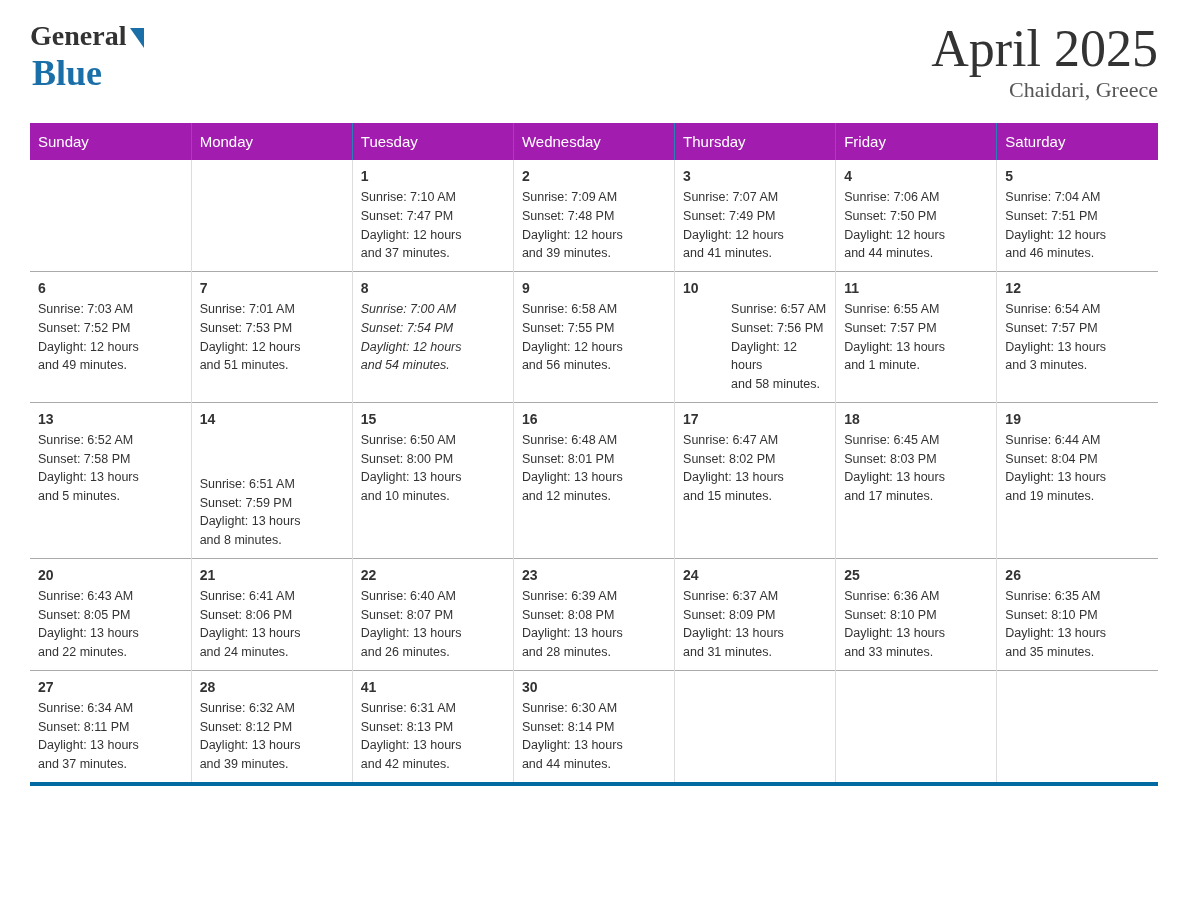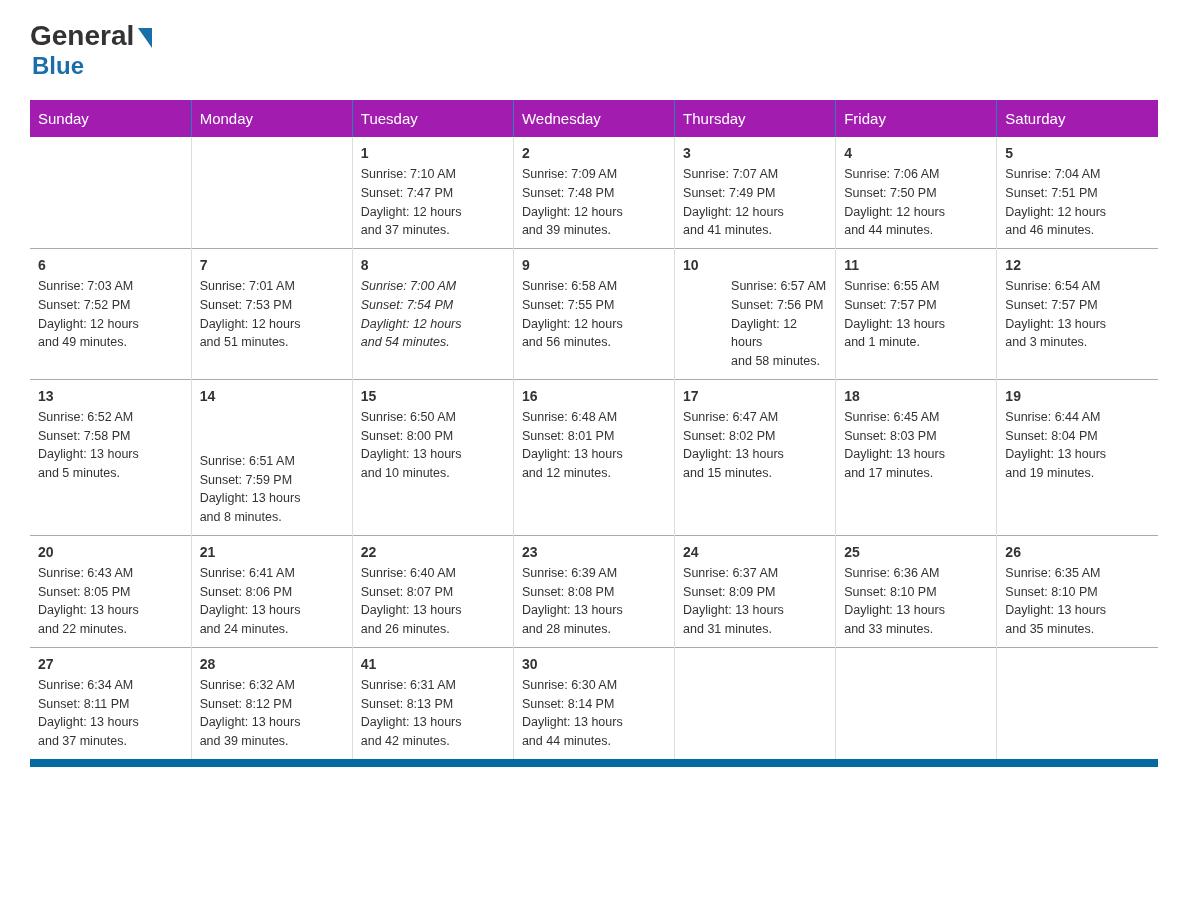--- a/index.html
+++ b/index.html
@@ -9,20 +9,21 @@
       color: #333;
       width: 1188px;
       min-height: 918px;
       padding: 20px 30px;
     }
     .header {
       display: flex;
       justify-content: space-between;
       align-items: flex-start;
       margin-bottom: 20px;
+      font-family: Liberation Serif, serif;
     }
     .logo {
       display: flex;
       flex-direction: column;
       align-items: flex-start;
     }
     .logo-top {
       display: flex;
       align-items: center;
     }
@@ -34,21 +35,21 @@
     .logo-arrow {
       width: 0;
       height: 0;
       border-left: 14px solid transparent;
       border-right: 0px solid transparent;
       border-top: 20px solid #1a6fa8;
       margin-left: 4px;
       margin-top: 4px;
     }
     .logo-blue {
-      font-size: 24px;
+      font-size: 36px;
       font-weight: bold;
       color: #1a6fa8;
       margin-left: 2px;
     }
     .title-block {
       text-align: right;
     }
     .title-block h1 {
       font-size: 52px;
       font-weight: normal;
@@ -99,40 +100,44 @@
       color: #333;
       display: block;
       margin-bottom: 4px;
     }
     .day-info {
       font-size: 12.5px;
       color: #333;
       line-height: 1.5;
     }
     tbody tr:last-child {
-      border-bottom: 8px solid #0369a1;
+      border-bottom: 4px solid #0369a1;
       margin-left: 20px;
     }
     tbody tr:first-child {
       border-top: none;
     }
     .empty-cell {
       background: #fff;
     }
   </style>
 </head>
 <body>
 
 <div class="header">
   <div class="logo">
     <div class="logo-top">
       <span class="logo-general">General</span>
       <div class="logo-arrow"></div>
     </div>
     <span class="logo-blue">Blue</span>
+  </div>
+  <div class="title-block">
+    <h1>April 2025</h1>
+    <h2>Chaidari, Greece</h2>
   </div>
 </div>
 
 <table>
   <thead>
     <tr>
     <th>Sunday</th>
         <th>Monday</th>
         <th>Tuesday</th>
         <th>Wednesday</th>

